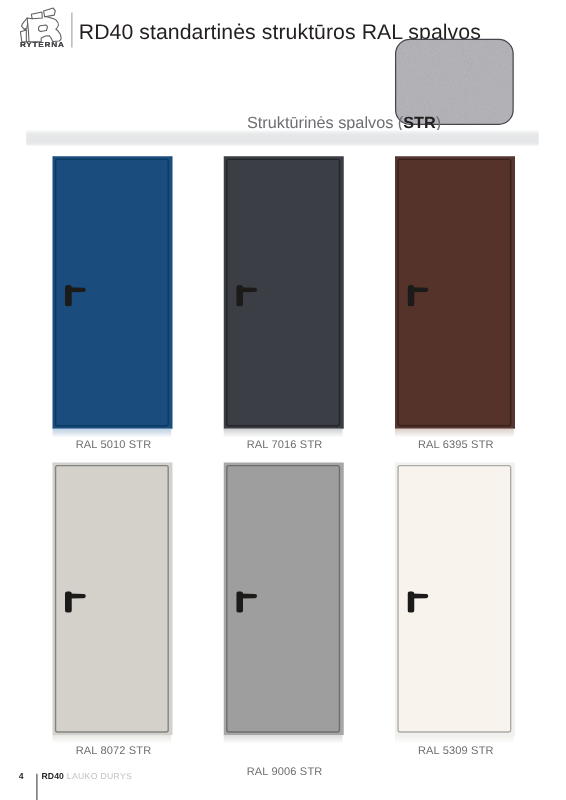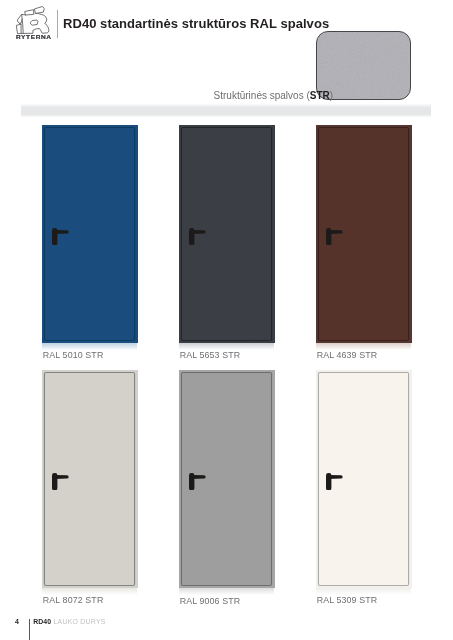--- a/index.html
+++ b/index.html
@@ -10,38 +10,38 @@
 
   
   .logo{position:absolute;left:15.7px;top:6px;width:33.7px;height:28px;}
   .logo svg{position:absolute;left:0;top:0;overflow:visible;}
   .logoword{position:absolute;left:0.8px;top:27.4px;
             font-family:"Liberation Sans",sans-serif;font-size:5.1px;font-weight:bold;
             color:#46474a;letter-spacing:0.46px;white-space:nowrap;
             transform:scale(1.29,1.12);transform-origin:left top;
             text-shadow:0 0 0.35px #46474a;}
   .hrule{position:absolute;left:56.9px;top:9.5px;width:1px;height:28.2px;background:#a9abad;}
-  .title{position:absolute;left:63px;top:15.9px;font-size:13px;font-weight:bold;color:#231f20;
+  .title{position:absolute;left:63px;top:15.9px;font-size:17px;font-weight:normal;color:#231f20;
          letter-spacing:0.05px;white-space:nowrap;}
 
   
   .swatch{position:absolute;left:315.5px;top:30.8px;width:95.2px;height:68.8px;box-sizing:border-box;
           border:1px solid #45464b;border-radius:12px;background:#b0b0b6;overflow:hidden;}
   .swatch-tex{position:absolute;left:-2px;top:-2px;right:-2px;bottom:-2px;opacity:.40;}
 
-  .strlabel{position:absolute;left:197.6px;top:90.3px;font-size:10px;color:#6d6e71;white-space:nowrap;margin-left:16px;}
+  .strlabel{position:absolute;left:197.6px;top:90.3px;font-size:13px;color:#6d6e71;white-space:nowrap;}
   .strlabel b{color:#231f20;font-weight:bold;}
 
   
   .band{position:absolute;left:21.1px;top:104px;width:410.2px;height:13px;
         background:linear-gradient(180deg,#fdfdfd 0%,#eeeff0 14%,#e6e7e9 30%,#e4e6e7 75%,#eceded 88%,#fcfcfc 100%);}
 
   
   .door-cell{position:absolute;width:96px;}
-  .label{position:absolute;left:0;width:96px;font-size:8.85px;color:#6d6e71;
+  .label{position:absolute;left:0;width:96px;text-align:center;font-size:8.85px;color:#6d6e71;
          letter-spacing:0.12px;}
 
   
   .fnum{position:absolute;left:15px;top:617.5px;font-size:6.9px;font-weight:bold;color:#231f20;}
   .fbar{position:absolute;left:29.4px;top:618.9px;width:0.9px;height:22px;background:#58595b;}
   .fstrong{position:absolute;left:33.2px;top:617.5px;font-size:6.9px;font-weight:bold;color:#231f20;letter-spacing:0.1px;}
   .flight{position:absolute;left:53.4px;top:617.5px;font-size:6.9px;color:#bfc1c3;letter-spacing:0.28px;}
 </style>
 </head>
 <body>
@@ -113,34 +113,34 @@
         <div style="position:absolute;left:0;top:0;width:95.9px;height:218.3px;background:#3a3d43;">
           <div style="position:absolute;left:3.4px;top:3.4px;right:3.4px;bottom:3.4px;background:#3b3e44;box-shadow:0 0 0 1.1px #232529;border-radius:1px;"></div>
           <div style="position:absolute;left:10.4px;top:102.8px;width:17px;height:17.2px;"><svg width="17" height="17.2" viewBox="0 0 170 172">
               <g fill="#1c1b1a">
                 <rect x="0" y="0" width="54" height="174" rx="23"></rect>
                 <path d="M26 19 L150 22.5 a16.5 16.5 0 0 1 0 33 L26 59 Z"></path>
               </g>
             </svg></div>
         </div>
         <div style="position:absolute;left:0.3px;top:218.5px;width:95.30000000000001px;height:7.2px;background:linear-gradient(180deg,#ccced1 0%,#e1e3e5 42%,rgba(255,255,255,0) 100%);"></div>
-        <div class="label" style="top:225.5px;left:1px">RAL 5653 STR</div>
+        <div class="label" style="top:225.5px;left:1px">RAL 7016 STR</div>
       </div>
       <div class="door-cell" style="left: 315.65px; top: 124.8px;">
         <div style="position:absolute;left:0;top:0;width:95.9px;height:218.3px;background:#553630;">
           <div style="position:absolute;left:3.4px;top:3.4px;right:3.4px;bottom:3.4px;background:#55332b;box-shadow:0 0 0 1.1px #3a201a;border-radius:1px;"></div>
           <div style="position:absolute;left:10.4px;top:102.8px;width:17px;height:17.2px;"><svg width="17" height="17.2" viewBox="0 0 170 172">
               <g fill="#1c1b1a">
                 <rect x="0" y="0" width="54" height="174" rx="23"></rect>
                 <path d="M26 19 L150 22.5 a16.5 16.5 0 0 1 0 33 L26 59 Z"></path>
               </g>
             </svg></div>
         </div>
         <div style="position:absolute;left:0.3px;top:218.5px;width:95.30000000000001px;height:7.2px;background:linear-gradient(180deg,#dccfc9 0%,#eae2de 42%,rgba(255,255,255,0) 100%);"></div>
-        <div class="label" style="top:225.5px;left:1px">RAL 4639 STR</div>
+        <div class="label" style="top:225.5px;left:1px">RAL 6395 STR</div>
       </div>
       <div class="door-cell" style="left: 41.8px; top: 369.8px;">
         <div style="position:absolute;left:0;top:0;width:95.9px;height:218.3px;background:#d2d1ce;">
           <div style="position:absolute;left:3.4px;top:3.4px;right:3.4px;bottom:3.4px;background:#d4d1cb;box-shadow:0 0 0 1.1px #838380;border-radius:1px;"></div>
           <div style="position:absolute;left:10.4px;top:102.8px;width:17px;height:17.2px;"><svg width="17" height="17.2" viewBox="0 0 170 172">
               <g fill="#1c1b1a">
                 <rect x="0" y="0" width="54" height="174" rx="23"></rect>
                 <path d="M26 19 L150 22.5 a16.5 16.5 0 0 1 0 33 L26 59 Z"></path>
               </g>
             </svg></div>
@@ -152,21 +152,21 @@
         <div style="position:absolute;left:0;top:0;width:95.9px;height:218.3px;background:#a6a6a6;">
           <div style="position:absolute;left:3.4px;top:3.4px;right:3.4px;bottom:3.4px;background:#9e9e9e;box-shadow:0 0 0 1.1px #6c6d6e;border-radius:1px;"></div>
           <div style="position:absolute;left:10.4px;top:102.8px;width:17px;height:17.2px;"><svg width="17" height="17.2" viewBox="0 0 170 172">
               <g fill="#1c1b1a">
                 <rect x="0" y="0" width="54" height="174" rx="23"></rect>
                 <path d="M26 19 L150 22.5 a16.5 16.5 0 0 1 0 33 L26 59 Z"></path>
               </g>
             </svg></div>
         </div>
         <div style="position:absolute;left:0.3px;top:218.5px;width:95.30000000000001px;height:7.2px;background:linear-gradient(180deg,#dcdcdc 0%,#ebebeb 42%,rgba(255,255,255,0) 100%);"></div>
-        <div class="label" style="top:226px;left:1px">RAL 9006 STR</div>
+        <div class="label" style="top:242px;left:1px">RAL 9006 STR</div>
       </div>
       <div class="door-cell" style="left: 315.65px; top: 369.8px;">
         <div style="position:absolute;left:0;top:0;width:95.9px;height:218.3px;background:#f2f1ed;">
           <div style="position:absolute;left:3.4px;top:3.4px;right:3.4px;bottom:3.4px;background:#f8f3ed;box-shadow:0 0 0 1.1px #acaba7;border-radius:1px;"></div>
           <div style="position:absolute;left:10.4px;top:102.8px;width:17px;height:17.2px;"><svg width="17" height="17.2" viewBox="0 0 170 172">
               <g fill="#1c1b1a">
                 <rect x="0" y="0" width="54" height="174" rx="23"></rect>
                 <path d="M26 19 L150 22.5 a16.5 16.5 0 0 1 0 33 L26 59 Z"></path>
               </g>
             </svg></div>

